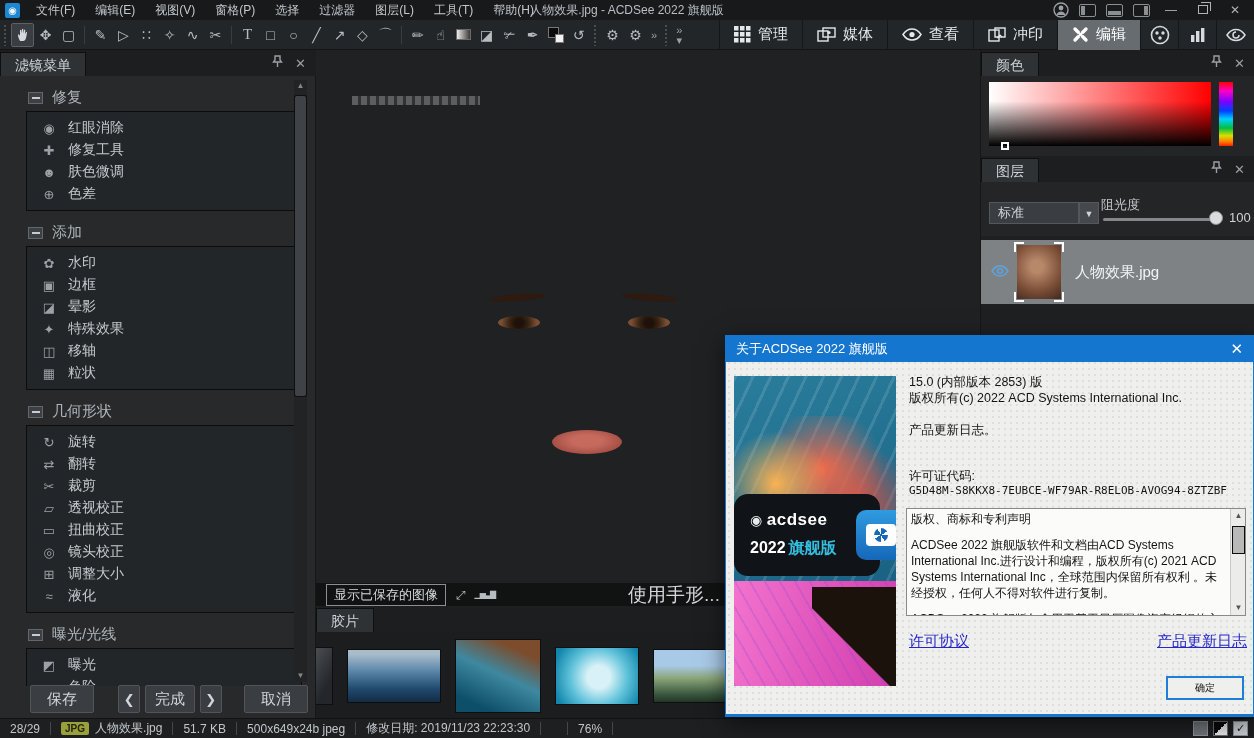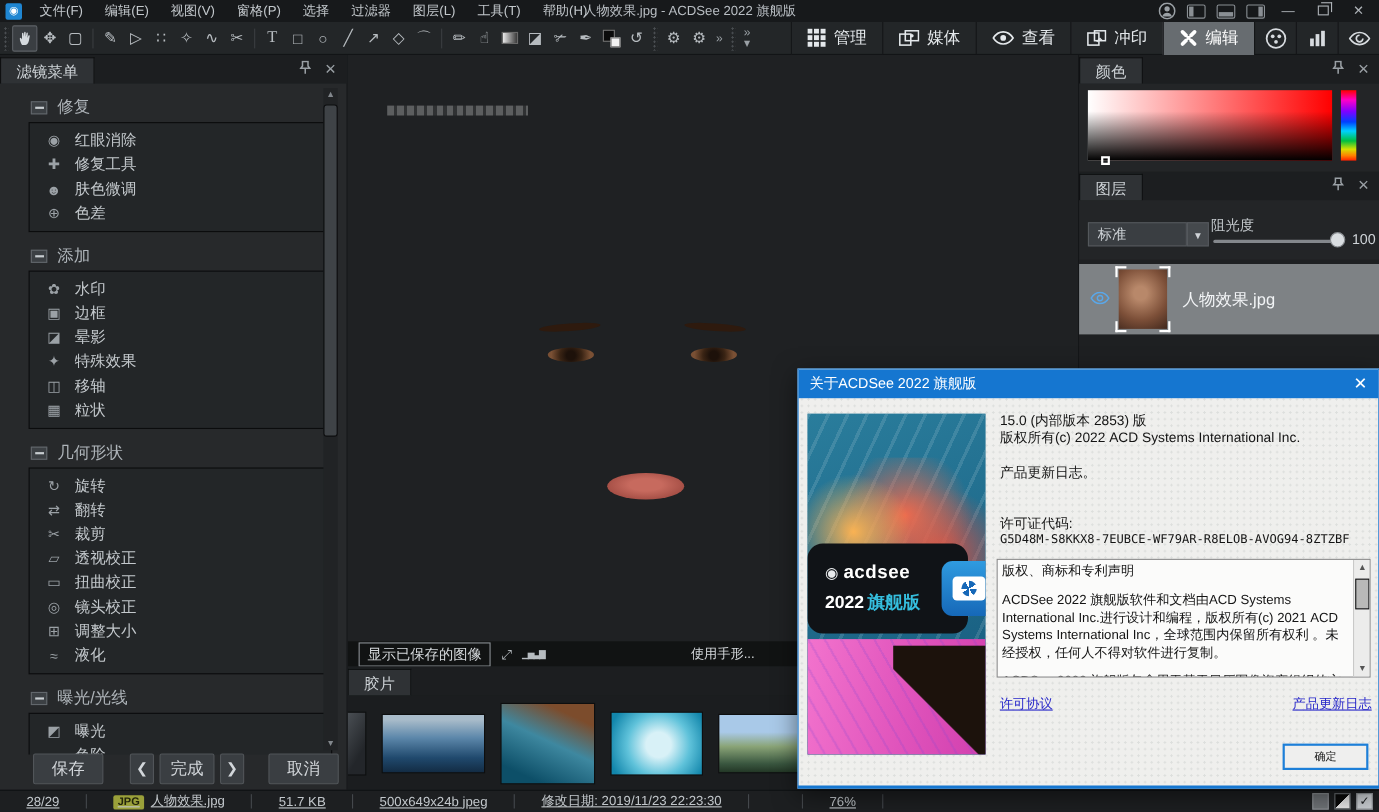--- a/index.html
+++ b/index.html
@@ -88,21 +88,21 @@
   .photo .brow.r { transform:rotate(4deg); }
   .photo .brow.l { left:150px; } .photo .brow.r { left:282px; }
   .photo .lips { position:absolute; left:212px; top:342px; width:70px; height:24px; border-radius:50%;
     background:radial-gradient(ellipse at 50% 45%, #c76a5e 30%, #a34d44 75%, transparent 95%); }
   .watermark { position:absolute; left:12px; top:8px; width:128px; height:9px;
     background:repeating-linear-gradient(90deg, rgba(255,255,255,.55) 0 6px, rgba(255,255,255,.15) 6px 9px); opacity:.5; }
   .canvas-bar { position:absolute; left:0; bottom:0; width:100%; height:23px; background:rgba(14,15,16,.78);
     display:flex; align-items:center; gap:10px; padding:0 10px; }
   .saved-btn { border:1px solid #8a8f94; color:#d4d8db; font-size:13px; padding:1px 7px; background:transparent; }
   .cb-ico { color:#b7bcc0; font-size:12px; letter-spacing:-1px; }
-  .canvas-hint { position:absolute; left:47%; color:#d4d8db; font-size:12px; }
+  .canvas-hint { position:absolute; left:47%; color:#d4d8db; font-size:19px; }
   
   .filmstrip { position:absolute; left:316px; top:606px; width:664px; height:112px; background:#1b1d1f; }
   .fs-tabs { left:0; top:0; width:664px; position:absolute; }
   .fs-nav { margin-left:auto; display:flex; align-items:center; gap:14px; padding:0 14px 4px 0; color:#ccd1d5; font-size:14px; }
   .fs-chev { font-size:15px; color:#e0e4e7; }
   .fs-thumbs { position:absolute; left:0; top:28px; width:664px; height:84px; display:flex; align-items:center; gap:16px; overflow:hidden; }
   .thumb { flex:none; box-shadow:0 0 0 1px #0d0e0f; }
   .th0 { width:18px; height:56px; background:linear-gradient(120deg,#4c5156,#23262a 70%); margin-left:-2px; }
   .th1 { width:92px; height:52px; background:linear-gradient(180deg,#a9bcca 8%,#5c87aa 40%,#20496d 75%,#132c44); }
   .th2 { width:84px; height:72px; background:linear-gradient(205deg,#7c4c2c 18%,#3e88a0 48%,#0d4f68 85%); }
@@ -177,28 +177,28 @@
   .dlg-license-label { position:absolute; left:183px; top:132px; color:#141414; font-size:12.5px; }
   .dlg-license-code { position:absolute; left:183px; top:148px; color:#141414; font-size:11px; font-family:"DejaVu Sans Mono",monospace; }
   .notice-box { position:absolute; left:180px; top:172px; width:340px; height:108px; background:#fbfbfa;
       border:1px solid #8a8a8a; overflow:hidden; }
   .notice-inner { position:absolute; left:4px; top:2px; right:18px; color:#141414; font-size:12px; line-height:16px; }
   .notice-inner p { margin-bottom:10px; }
   .nb-scroll { position:absolute; right:0; top:0; width:15px; height:100%; background:#ececeb; border-left:1px solid #c9c9c8; }
   .nb-scroll .arr { position:absolute; left:0; width:15px; height:14px; font-size:8px; color:#555; text-align:center; line-height:14px; }
   .nb-scroll .thumb { position:absolute; left:2px; top:18px; width:11px; height:26px; background:#b9b9b8; }
   .dlg-links { position:absolute; left:183px; top:296px; width:338px; display:flex; }
-  .dlg-link { color:#2626c9; text-decoration:underline; font-size:12px;text-align:center; }
+  .dlg-link { color:#2626c9; text-decoration:underline; font-size:15px;text-align:center; }
   .dlg-link.right { margin-left:auto; }
   .ok-btn { position:absolute; right:9px; bottom:14px; width:78px; height:24px; background:#efefee;
       border:2px solid #1d7fd8; color:#111; font-size:10px; display:flex; align-items:center; justify-content:center; }
   
   .statusbar { position:absolute; left:0; top:718px; width:1254px; height:20px; background:#1d1f21;
       border-top:1px solid #101214; display:flex; align-items:center; font-size:12px; color:#c2c7cb; z-index:6; }
-  .sb-cell { padding:0 24px; white-space:nowrap;text-decoration:underline; }
+  .sb-cell { padding:0 10px; white-space:nowrap; }
   .sb-div { width:1px; height:13px; background:#44484c; }
   .jpg-badge { background:#9aa03a; color:#23250c; font-weight:bold; font-size:10px; padding:1px 4px; border-radius:2px; margin-right:6px; }
   .sb-right { margin-left:auto; display:flex; align-items:center; gap:5px; padding-right:6px; }
   .sb-ico { width:15px; height:15px; display:flex; align-items:center; justify-content:center; font-size:11px; color:#9aa0a5; }
   .sb-ico.split { background:linear-gradient(135deg,#0a0a0a 50%, #e8e8e8 50%); border:1px solid #6a6e72; }
   .sb-ico.gray { background:#6f7377; border:1px solid #8e9296; }
   .sb-ico.check { background:#c9cdd1; color:#17191b; border:1px solid #8e9296; }
 </style>
 </head>
 <body>

